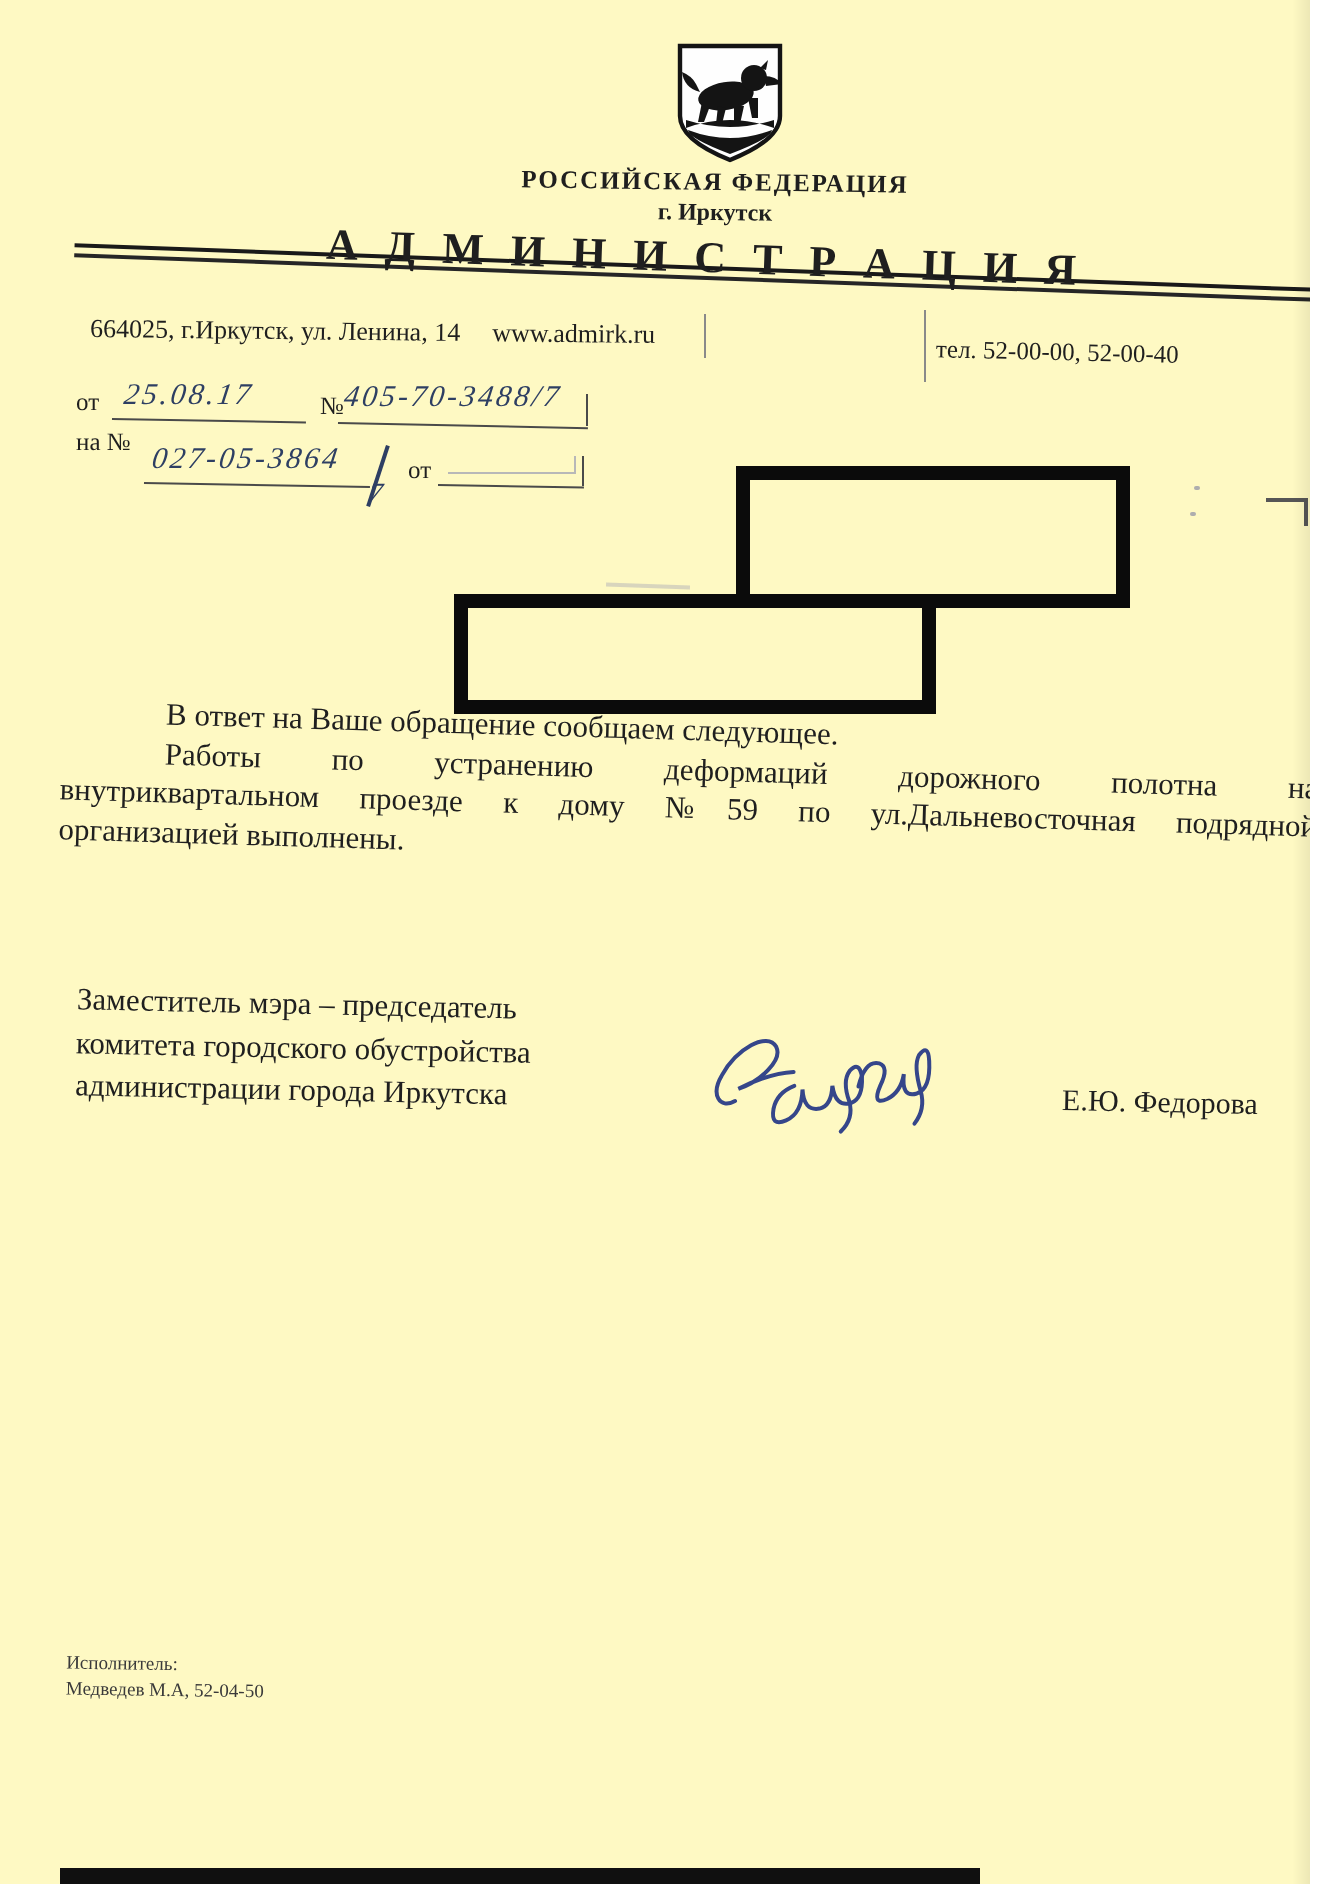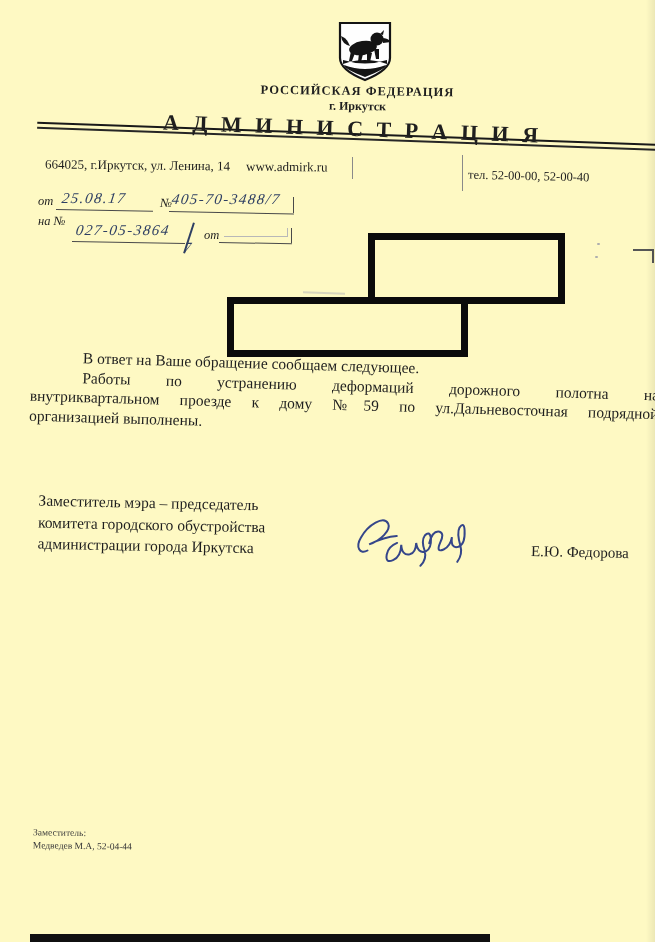--- a/index.html
+++ b/index.html
@@ -22,21 +22,21 @@
                  border-top:2px solid #191919; border-bottom:2px solid #262626;
                  transform:rotate(2.05deg); }
   .addr-row { left:45px; top:158px; font-size:13px; white-space:nowrap;
               transform:rotate(0.6deg); }
   .addr-row .site { margin-left:16px; }
   .phone { left:468px; top:169px; font-size:12.5px; white-space:nowrap;
            transform:rotate(1.3deg); }
   .vsep { width:1px; background:#8a8a8a; }
 
   
-  .lbl { font-size:12.5px; white-space:nowrap;font-style:italic; }
+  .lbl { font-size:12.5px; white-space:nowrap; }
   .hand { font-family:"Liberation Serif", serif; font-style:italic;
           color:#2e3f63; font-size:15px; letter-spacing:1.5px;
           white-space:nowrap; transform:skewX(-8deg); }
   .uline { height:1px; background:#4a4a4a; transform-origin:0 0; }
   .tick  { width:1px; background:#4a4a4a; }
 
   
   .redact { border:7px solid #0b0b0b; background:transparent; }
 
   .corner-mark { width:19px; height:12px;
@@ -140,19 +140,19 @@
     <g fill="none" stroke="#35468a" stroke-width="2" stroke-linecap="round">
       <path d="M22 46 C14 50 10 42 16 33 C24 20 40 12 44 20 C47 27 35 37 24 40 C33 36 44 33 52 33"></path>
       <path d="M52 40 q-9 3 -11 11 q-2 9 6 6 q8 -3 9 -15 q0 11 8 10 q6 -1 7 -11 q1 11 9 9 q6 -2 6 -13 q-1 -8 -6 -3 q-4 5 -1 15 q2 9 -5 15"></path>
       <path d="M84 42 q4 -13 11 -11 q5 2 0 11 q-5 10 3 7 q7 -3 9 -12 q-2 12 6 10 q7 -2 7 -16 q0 -9 -5 -3 q-3 5 0 18 q2 9 -4 16"></path>
     </g>
   </svg>
 
   <div class="abs signer">Е.Ю. Федорова</div>
 
   <div class="abs exec">
-    <div>Заместитель:</div>
-    <div>Медведев М.А, 52-04-44</div>
+    <div>Исполнитель:</div>
+    <div>Медведев М.А, 52-04-50</div>
   </div>
 
   <div class="abs bottom-bar"></div>
   <div class="abs edge-shade"></div>
 </div>
 
 </body></html>

